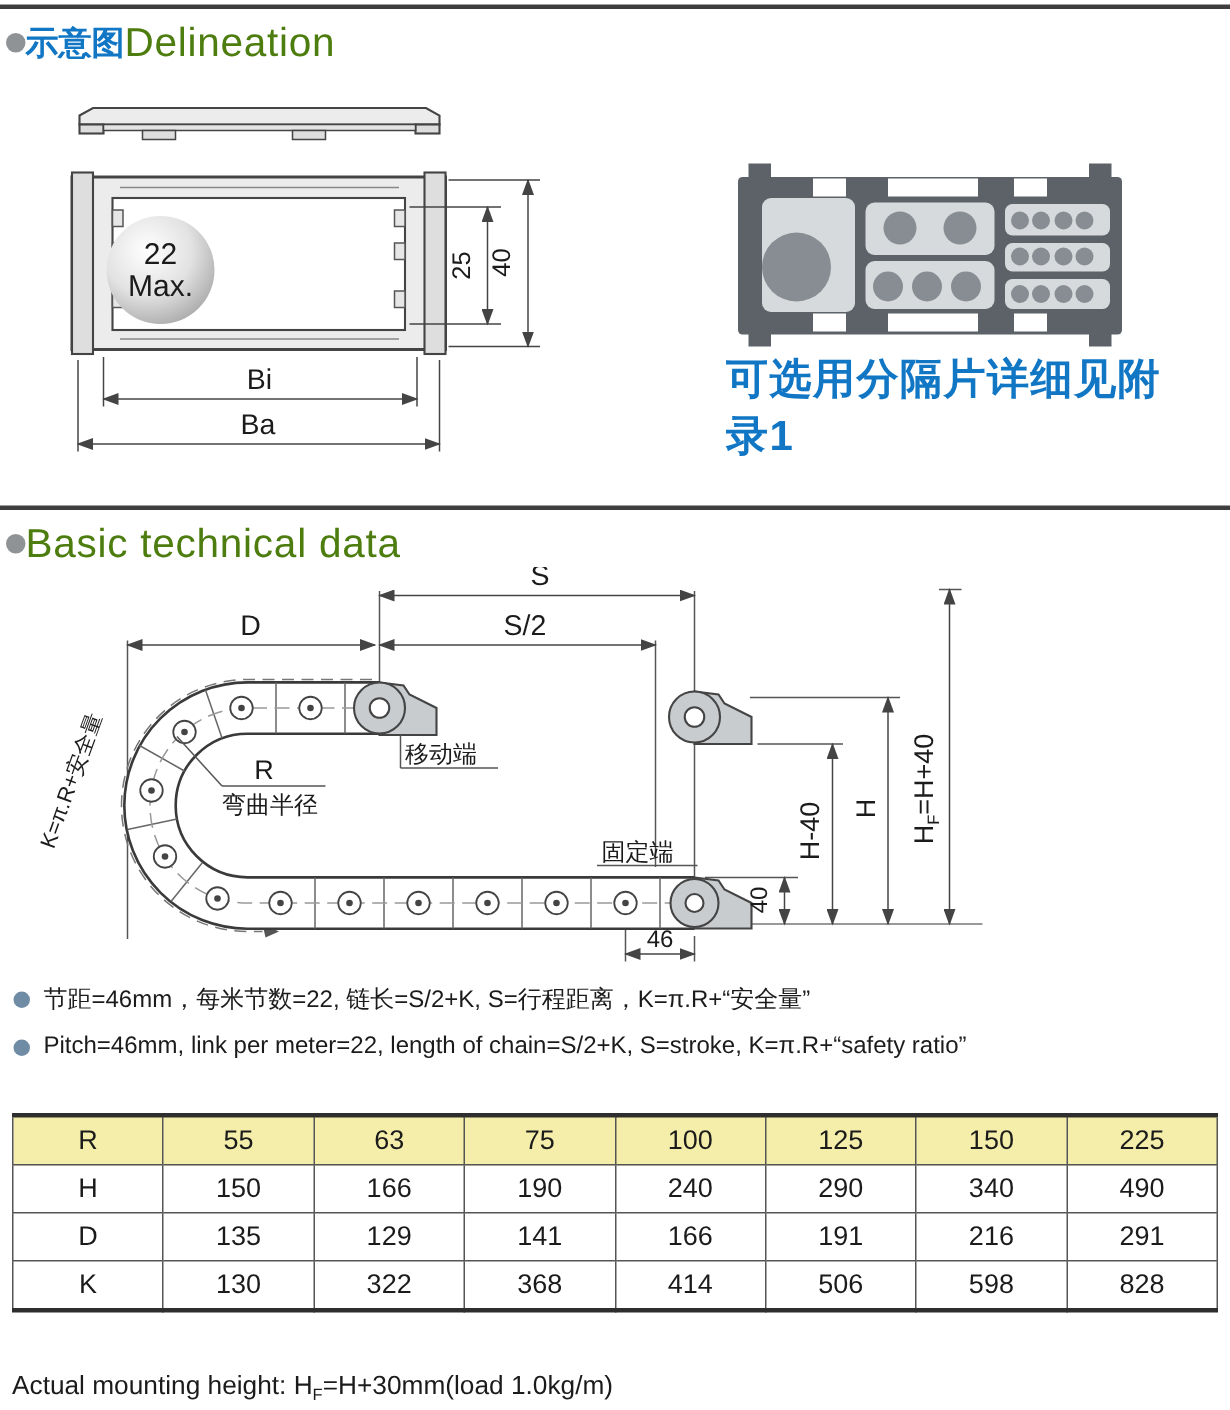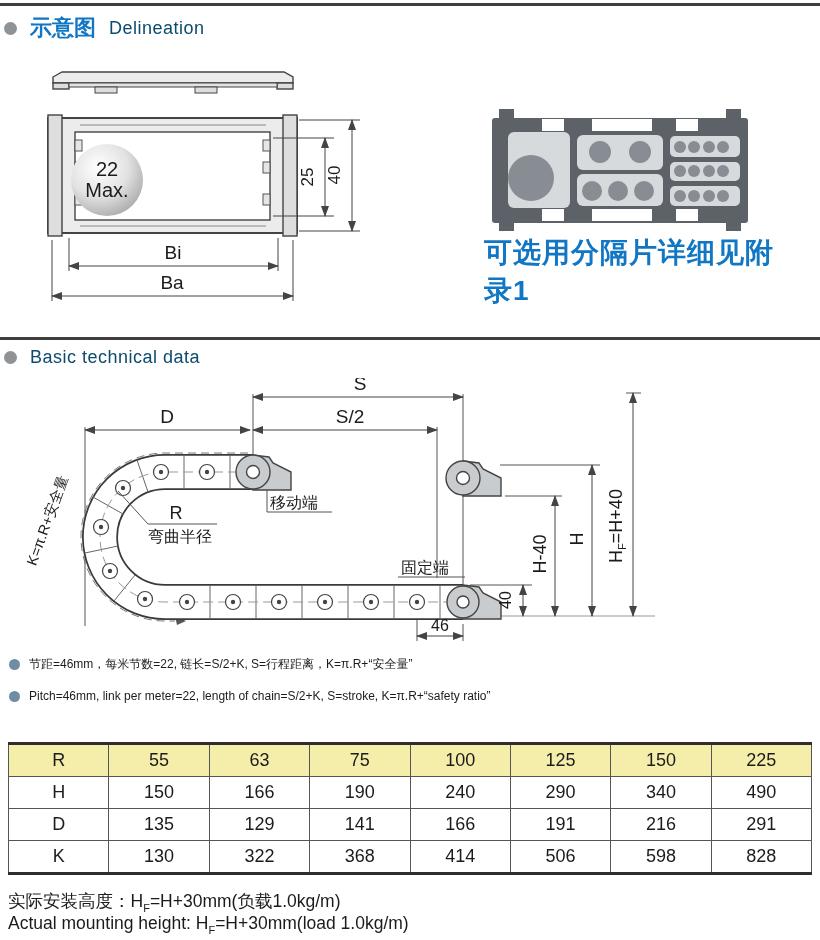--- a/index.html
+++ b/index.html
@@ -1,26 +1,26 @@
 <!DOCTYPE html>
 <html><head>
 <meta charset="utf-8">
 <style>
   html,body{margin:0;padding:0;background:#fff;}
   .page{position:relative;width:820px;height:940px;background:#fff;
         font-family:"Liberation Sans",sans-serif;color:#222;overflow:hidden;}
   .rule{position:absolute;left:0;width:820px;height:3px;background:#3e3e3e;}
-  .sec-header{position:absolute;left:4px;display:flex;align-items:center;gap:13px;}
+  .sec-header{position:absolute;left:4px;display:flex;align-items:center;gap:0;}
   .sec-dot{width:13px;height:13px;border-radius:50%;background:#8f9396;flex:none;}
   .sec-zh{font-size:22px;font-weight:bold;color:#1177c5;}
-  .sec-en{font-size:18px;color:#0c4a6e;letter-spacing:.5px;}
+  .sec-en{font-size:27px;color:#4d7c0f;letter-spacing:.5px;}
   .sep-caption{position:absolute;left:484px;top:234px;width:300px;
                font-size:28px;font-weight:bold;color:#1177c5;letter-spacing:1px;}
   .note{position:absolute;left:9px;display:flex;align-items:center;gap:9px;
-        font-size:12px;color:#1b1b1b;}
+        font-size:16px;color:#1b1b1b;}
   .note-dot{width:11px;height:11px;border-radius:50%;background:#6f8ca4;flex:none;}
   table.data{position:absolute;left:8px;top:742px;width:804px;border-collapse:collapse;
              table-layout:fixed;font-size:18px;text-align:center;color:#1b1b1b;}
   table.data td{border:1px solid #555;height:31px;padding:0;}
   table.data tr.hl td{background:#f4eeaa;}
   table.data{border-top:3px solid #2e2e2e;border-bottom:3px solid #2e2e2e;}
   .footer-line{position:absolute;left:8px;font-size:17.5px;color:#1b1b1b;}
   .footer-line sub{font-size:11px;}
   svg text{font-family:"Liberation Sans",sans-serif;fill:#1b1b1b;}
 </style>
@@ -355,20 +355,17 @@
       <td>322</td>
       <td>368</td>
       <td>414</td>
       <td>506</td>
       <td>598</td>
       <td>828</td>
     </tr>
   </tbody>
     </table>
 
-  <div class="footer-line" style="top:889px">
-    <span>实际安装高度：H</span><sub>F</sub><span>=H+30mm(负载1.0kg/m)</span>
-  </div>
   <div class="footer-line" style="top:913px">
     <span>Actual mounting height: H</span><sub>F</sub><span>=H+30mm(load 1.0kg/m)</span>
   </div>
 
 </div>
 
 </body></html>

